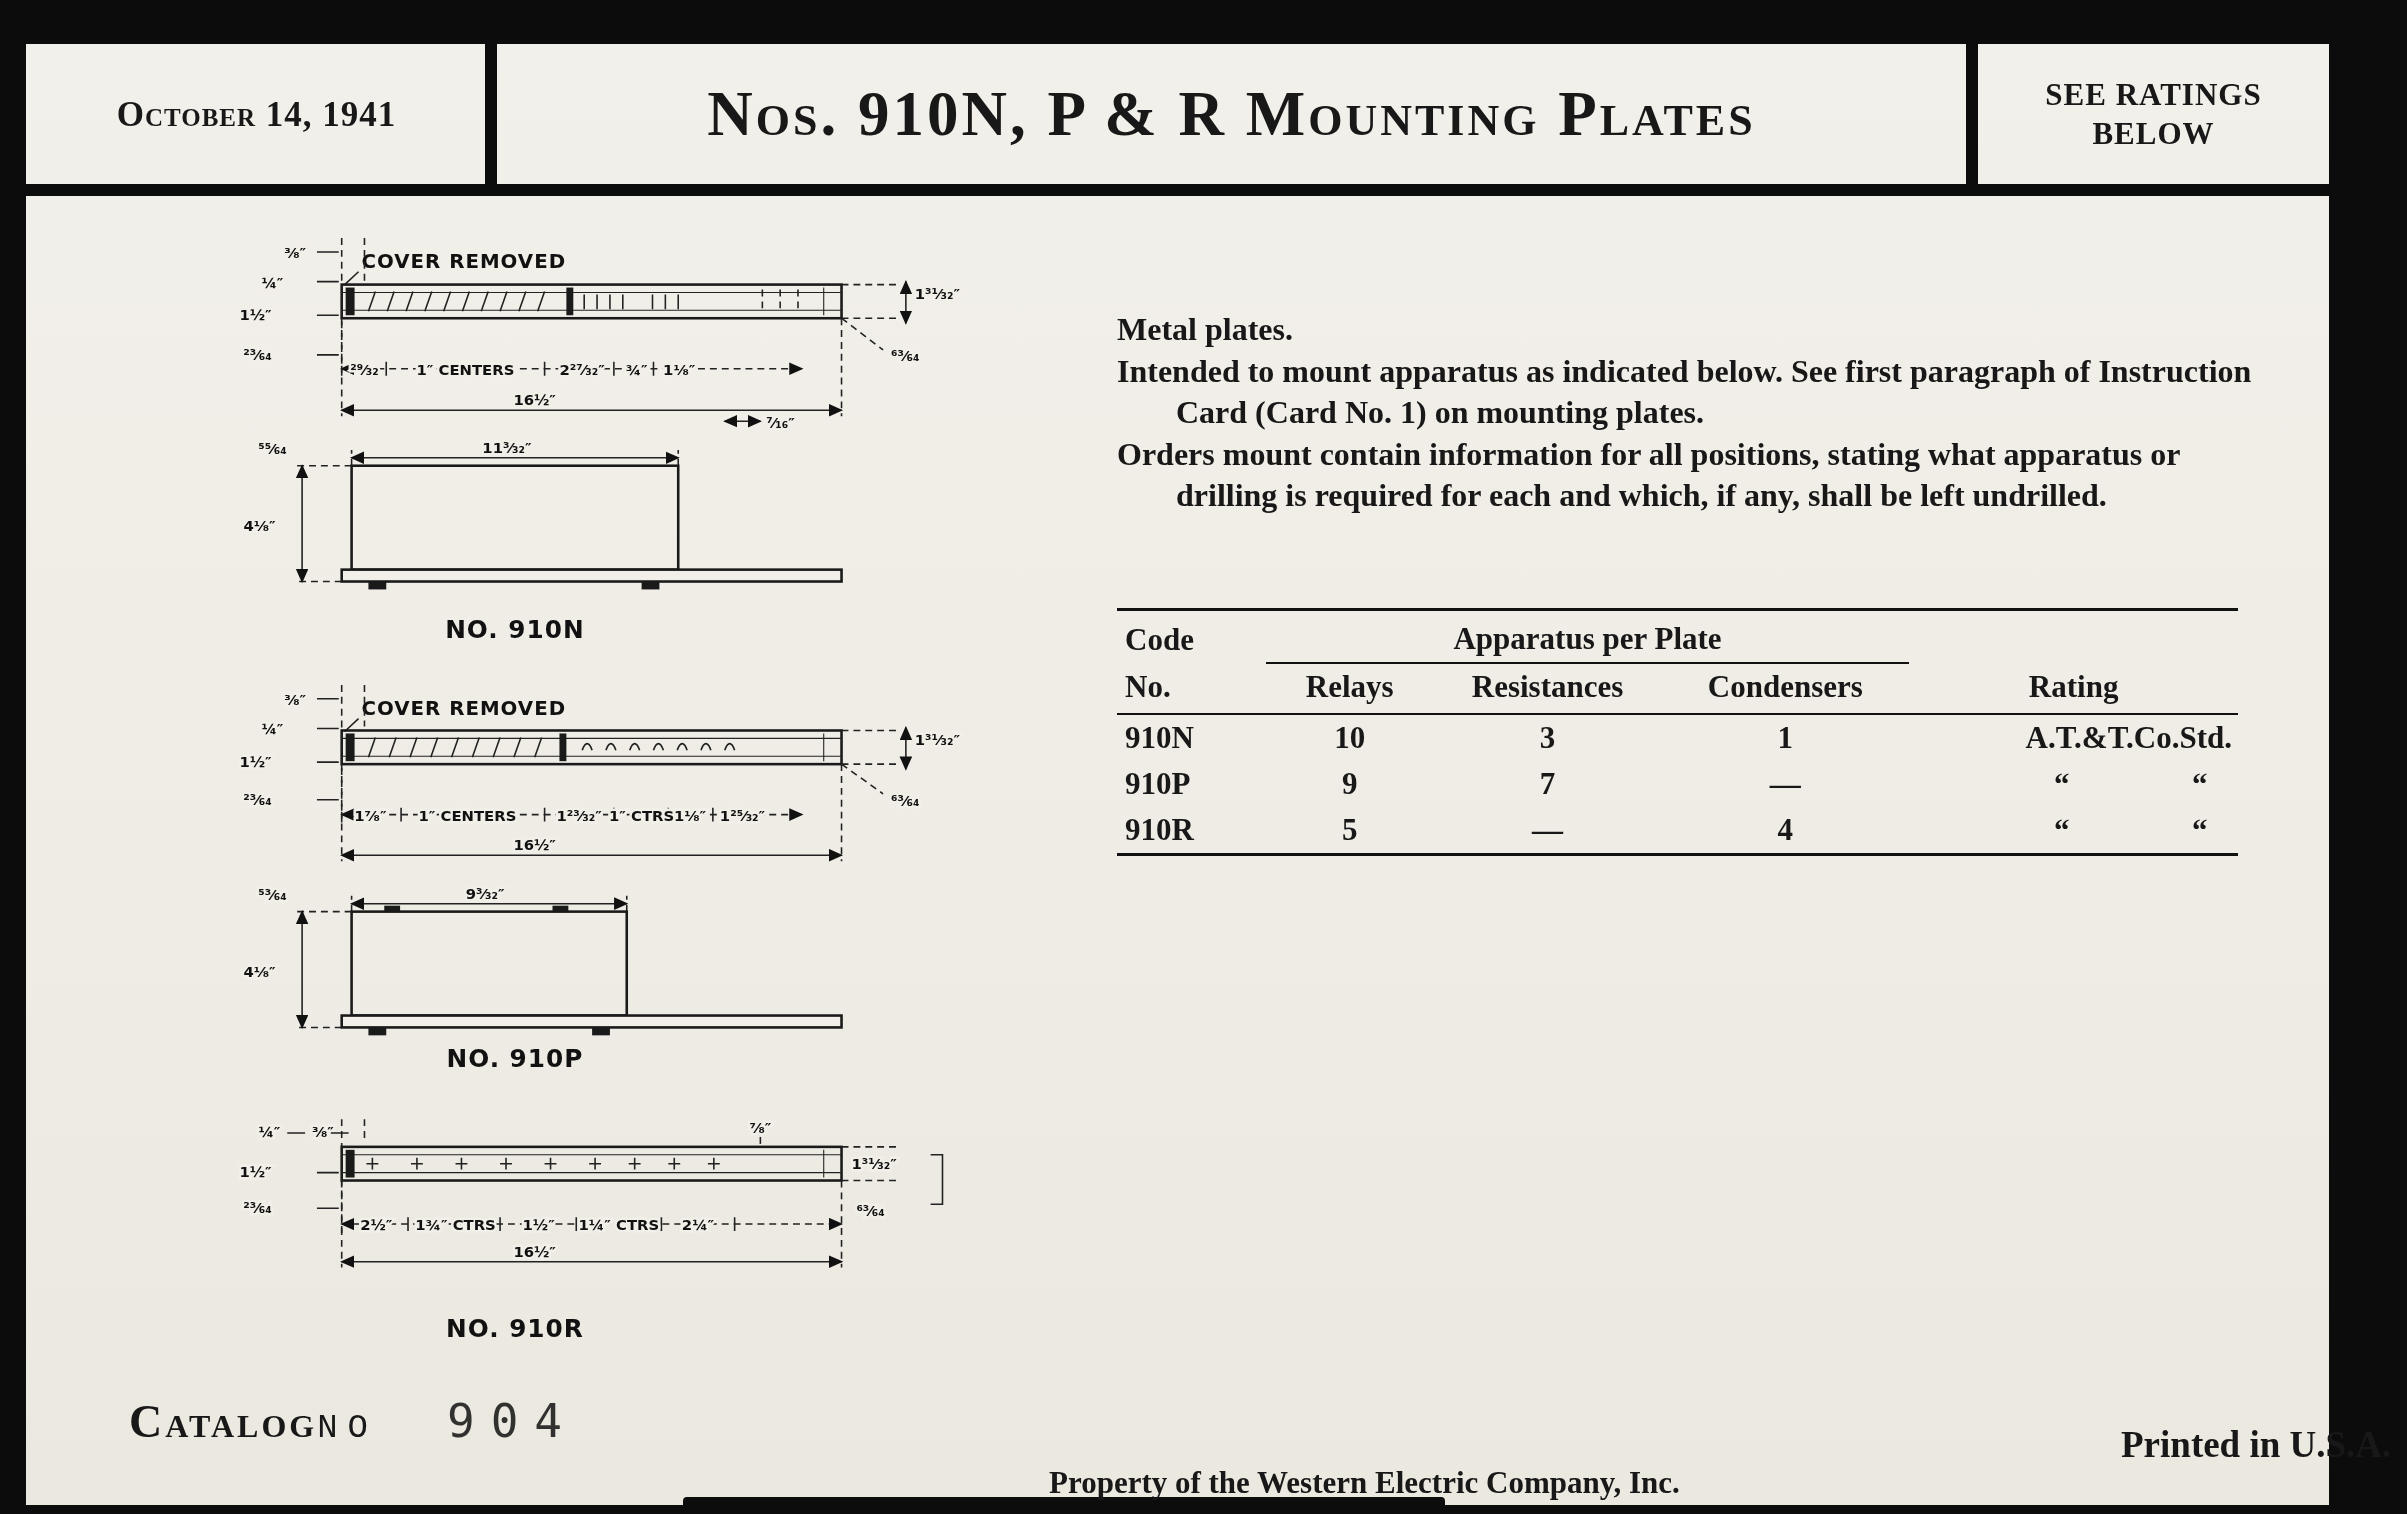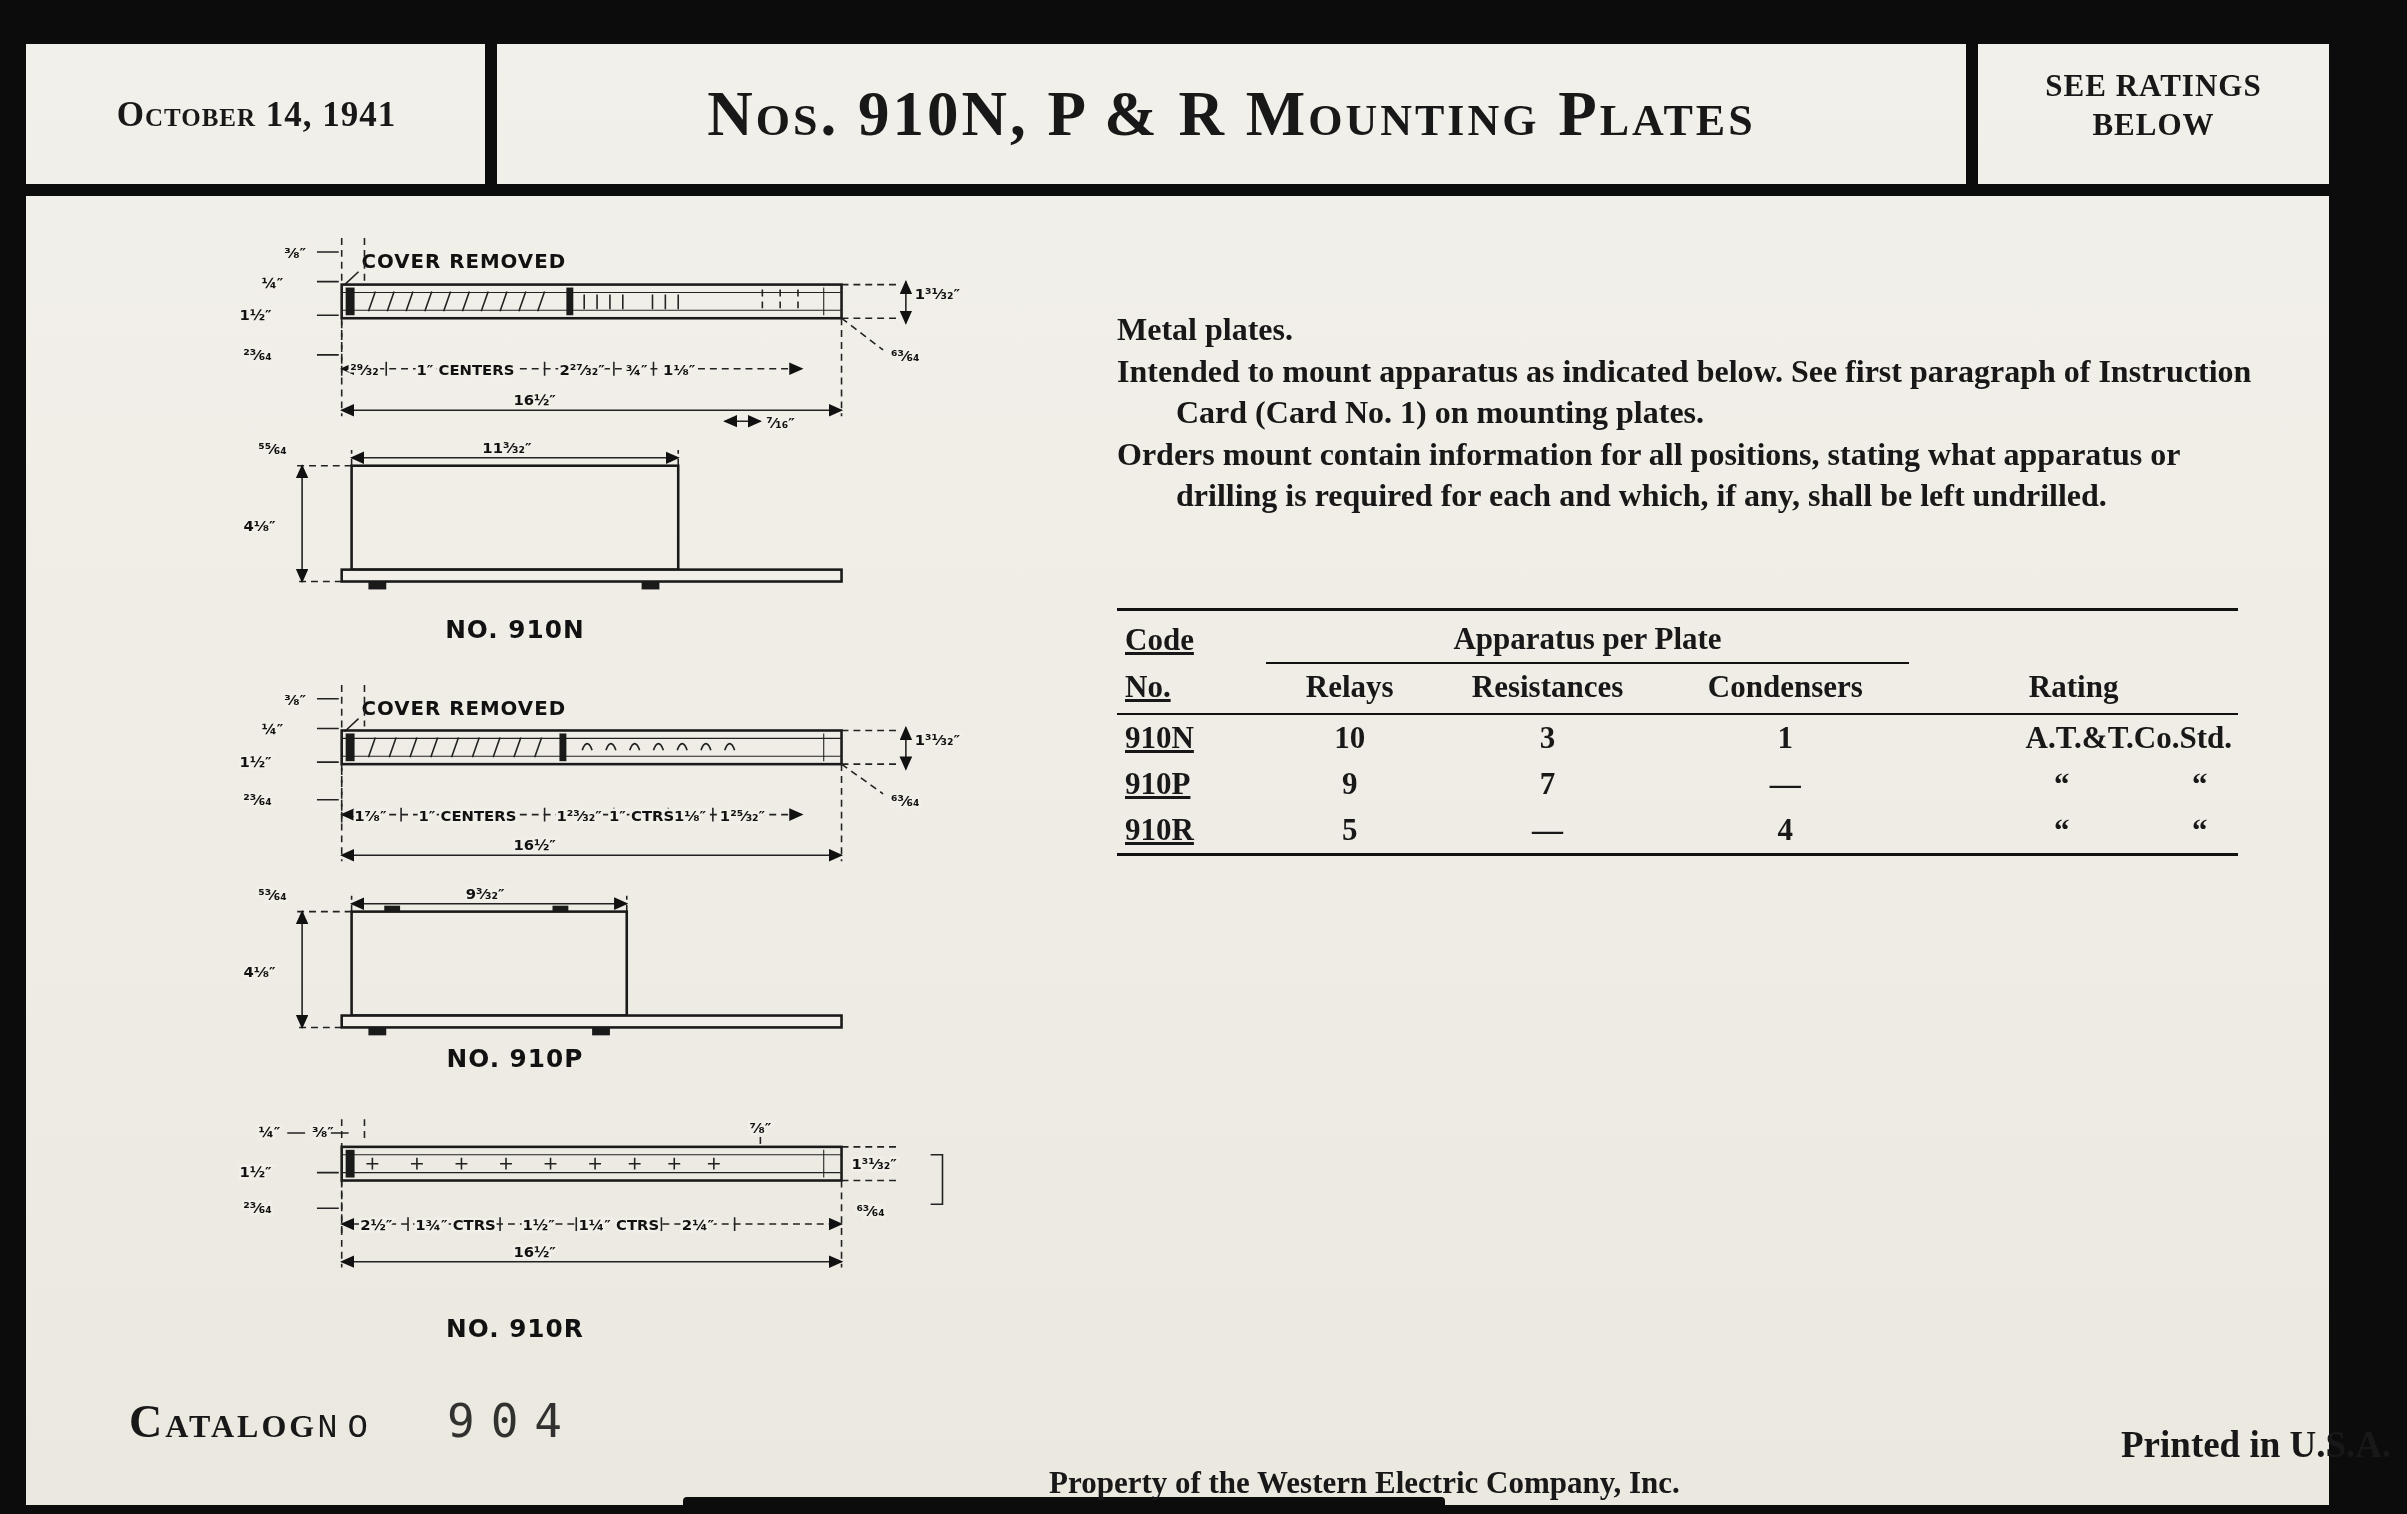--- a/index.html
+++ b/index.html
@@ -20,21 +20,21 @@
 
   
   .h-date { position:absolute; left:30px; top:44px; width:453px; height:141px;
             display:flex; align-items:center; justify-content:center;
             font-weight:700; font-size:35px; font-variant:small-caps; letter-spacing:1px; }
   .vdiv1 { left:485px; top:44px; width:12px; height:141px; }
   .vdiv2 { left:1966px; top:44px; width:12px; height:141px; }
   .h-title { position:absolute; left:505px; top:44px; width:1453px; height:141px;
              display:flex; align-items:center; justify-content:center;
              font-weight:700; font-size:63px; font-variant:small-caps; letter-spacing:3px; white-space:nowrap; }
-  .h-ratings { position:absolute; left:1980px; top:35px; width:347px; height:141px;
+  .h-ratings { position:absolute; left:1980px; top:44px; width:347px; height:141px;
                display:flex; flex-direction:column; align-items:center; justify-content:center;
                font-weight:700; font-size:31px; letter-spacing:1px; line-height:1.25; }
   .h-rule { left:0; top:184px; width:2408px; height:12px; }
 
   
   .dwg { position:absolute; }
   #dwg1 { left:119px; top:220px; }
   #dwg2 { left:119px; top:671px; }
   #dwg3 { left:119px; top:1107px; }
   svg .plate { fill:none; stroke:#1a1a1a; stroke-width:2.6; }
@@ -55,21 +55,21 @@
   .notes p.hang { padding-left:59px; text-indent:-59px; }
 
   
   table.ratings-table { position:absolute; left:1117px; top:608px; width:1121px;
         border-collapse:collapse; border-top:3px solid #111; border-bottom:3px solid #111;
         font-size:31px; font-weight:700; }
   .ratings-table col.c1{width:149px}.ratings-table col.c2{width:168px}
   .ratings-table col.c3{width:228px}.ratings-table col.c4{width:248px}
   .ratings-table col.c5{width:329px}
   .ratings-table th, .ratings-table td { text-align:center; padding:5px 4px; font-weight:700; }
-  .ratings-table .left { text-align:left; padding-left:8px;text-decoration:underline; }
+  .ratings-table .left { text-align:left; padding-left:8px; }
   .ratings-table thead tr.first th { padding-top:10px; }
   .ratings-table thead tr.first th.group { border-bottom:2px solid #111; }
   .ratings-table thead tr.subhead th { border-bottom:2px solid #111; padding-bottom:8px; }
   .ratings-table tbody td { height:44px; }
   .ratings-table td.rating { position:relative; }
   .ratings-table td.rating.rightal { text-align:right; padding-right:6px; }
   .ratings-table span.ditto { position:absolute; top:6px; font-size:31px; }
   .ratings-table span.ditto.a { left:44%; }
   .ratings-table span.ditto.b { left:86%; }
 

